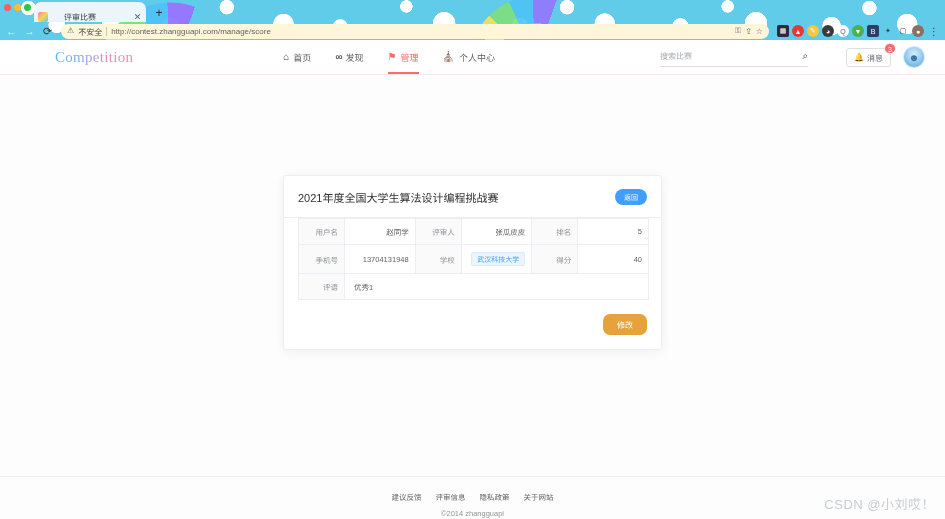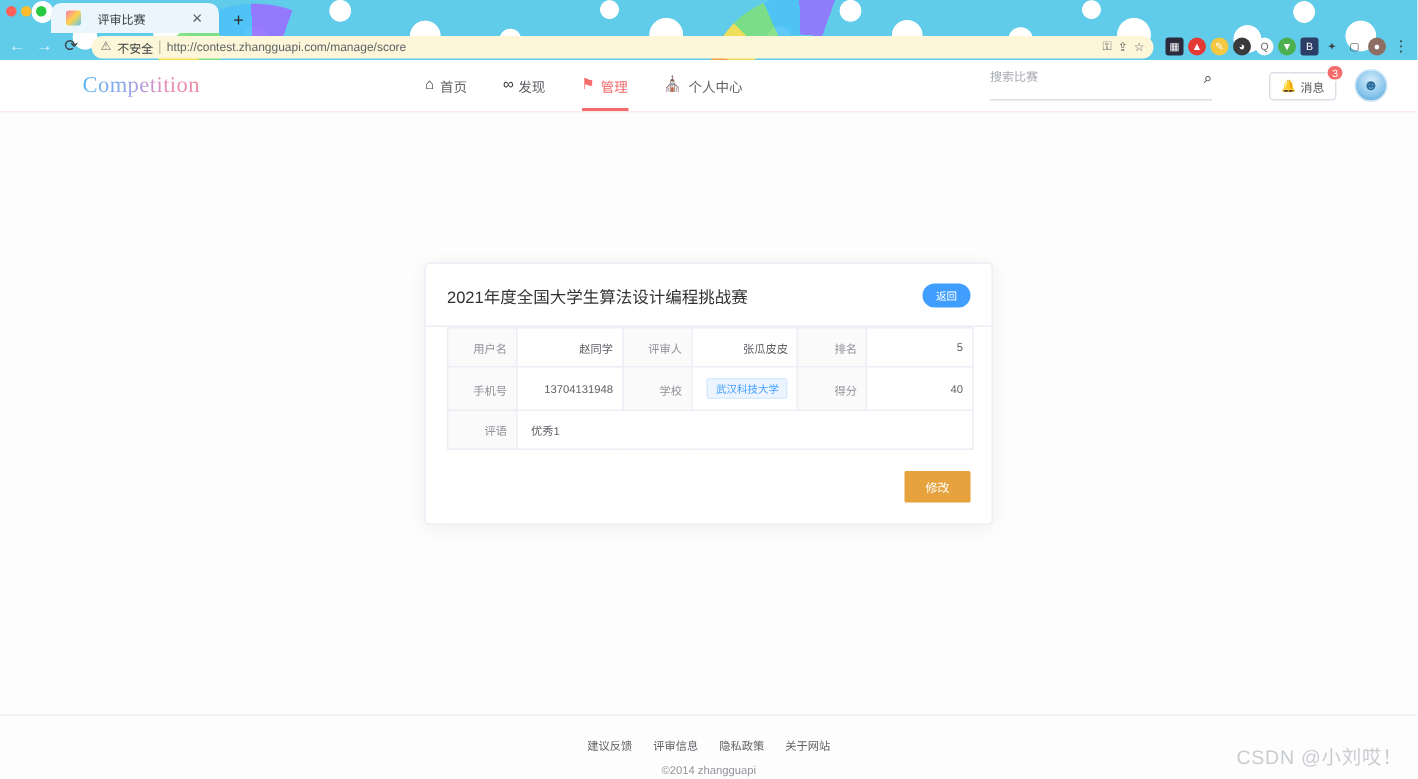--- a/index.html
+++ b/index.html
@@ -87,23 +87,23 @@
   .win-dots i { width: 7px; height: 7px; border-radius: 50%; display: block; }
   .dot-red { background: #ff5f57; }
   .dot-yel { background: #ffbd2e; }
   .dot-grn { background: #28c840; }
 
   .tab {
     height: 20px;
     min-width: 112px; max-width: 112px;
     background: #eaf6fb;
     border-radius: 7px 7px 0 0;
-    display: flex; align-items: center;
-    padding: 0 10px;
-    gap: 11px;
+    display: flex; align-items: flex-end;
+    padding: 0 4px;
+    gap: 16px;
   }
   .tab-fav {
     width: 10px; height: 10px; flex: 0 0 10px;
     border-radius: 2px;
     background: linear-gradient(135deg,#ff7bac 0%,#ffd24d 50%,#56c7f0 100%);
   }
   .tab-title {
     flex: 1 1 auto;
     font-size: 8px; color: #3c4043;
     white-space: nowrap; overflow: hidden; text-overflow: ellipsis;
@@ -200,21 +200,21 @@
   }
   .nav-item.active { color: #f56c6c; border-bottom-color: #f56c6c; }
   .nav-ico { font-size: 10px; line-height: 10px; }
   .nav-ico.home { color: #303133; }
   .nav-ico.disc { color: #303133; letter-spacing: -1px; }
   .nav-ico.flag { color: #f56c6c; }
   .nav-ico.user { color: #303133; }
 
   .search-wrap {
     margin-left: auto;
-    display: flex; align-items: flex-start;
+    display: flex; align-items: center;
     border-bottom: 1px solid #dcdfe6;
     width: 148px; height: 20px;
     padding-bottom: 1px;
   }
   .search-input {
     border: none; outline: none; background: transparent;
     font-size: 8px; color: #606266; width: 100%;
     font-family: inherit;
   }
   .search-input::placeholder { color: #a8abb2; }
@@ -312,21 +312,21 @@
     background: #ecf5ff; color: #409eff;
     border: 1px solid #d9ecff; border-radius: 2px;
     font-size: 7px; padding: 1px 5px;
   }
   .comment-cell { text-align: left !important; padding-left: 9px !important; }
   .card-foot {
     display: flex; justify-content: flex-end;
     padding: 14px 14px 0;
   }
   .btn-edit {
-    background: #e6a23c; border: none; border-radius: 1px;
+    background: #e6a23c; border: none; border-radius: 7px;
     color: #fff; font-size: 8px;
     padding: 5px 14px; cursor: pointer;
     font-family: inherit;
   }
 
   
   .site-footer {
     flex: 0 0 auto;
     border-top: 1px solid #ebeef5;
     padding: 14px 0 1px;

